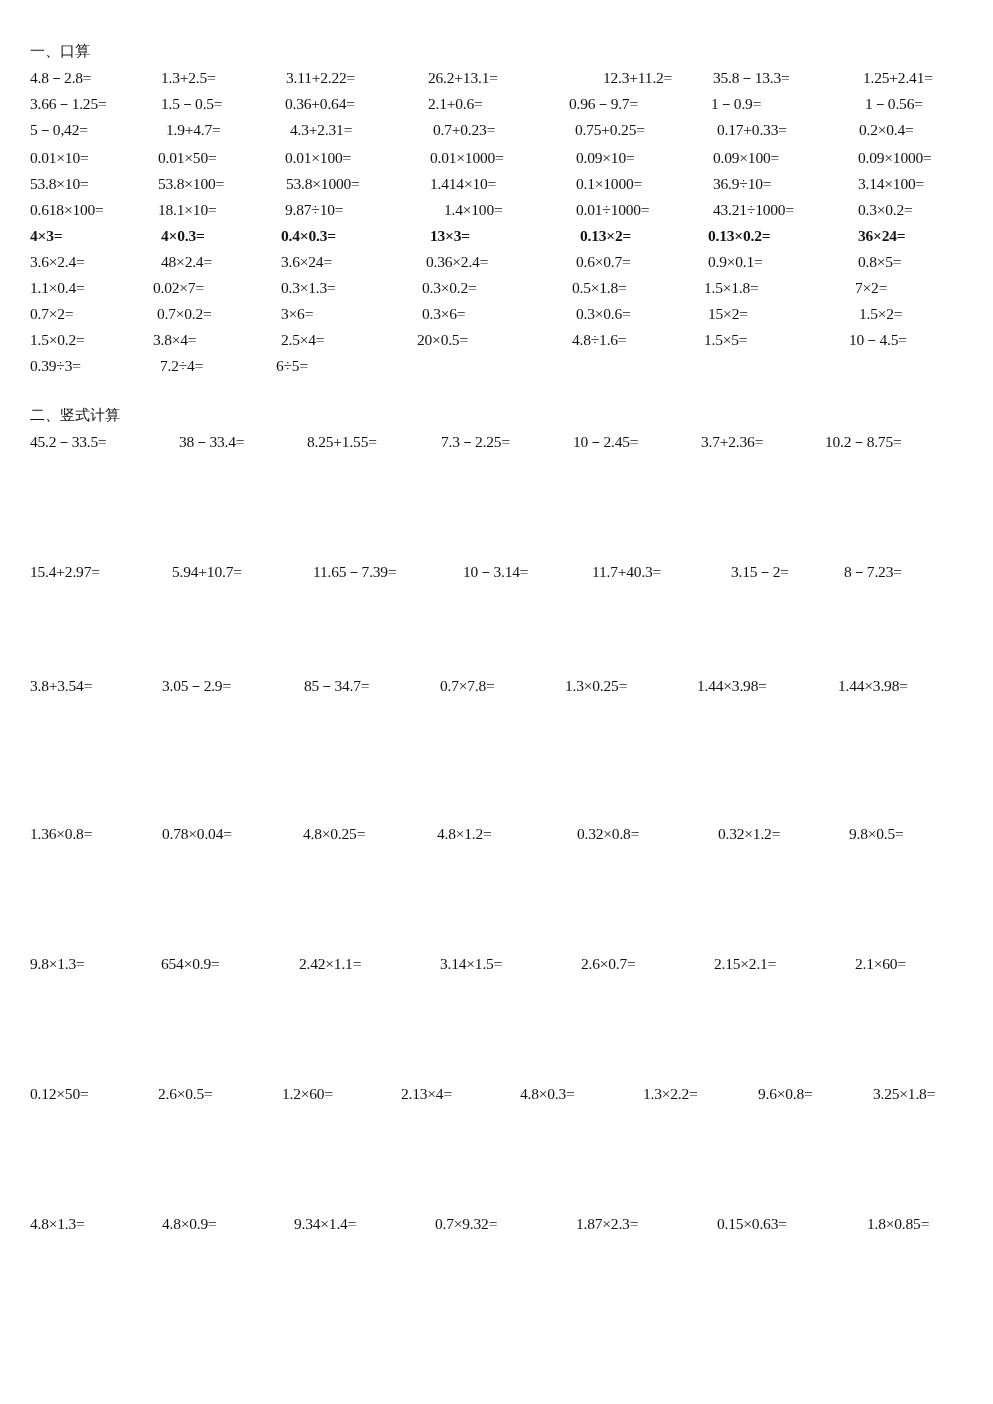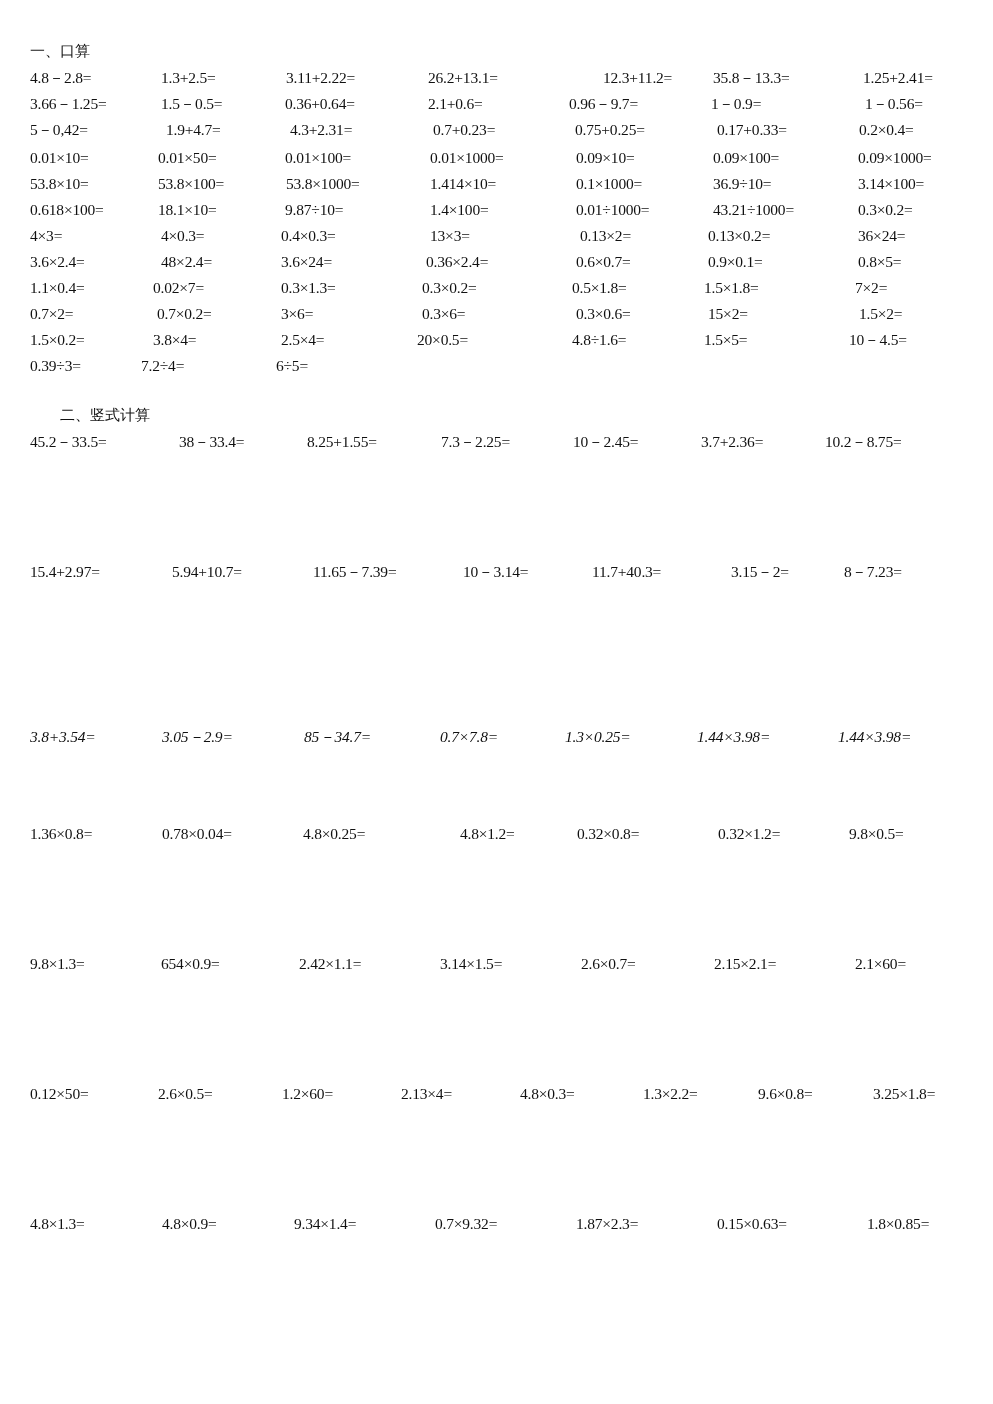--- a/index.html
+++ b/index.html
@@ -68,26 +68,26 @@
     <span class="item" style="left:286px">53.8×1000=</span>
     <span class="item" style="left:430px">1.414×10=</span>
     <span class="item" style="left:576px">0.1×1000=</span>
     <span class="item" style="left:713px">36.9÷10=</span>
     <span class="item" style="left:858px">3.14×100=</span>
   </div>
   <div class="row" style="top:200px;">
     <span class="item" style="left:30px">0.618×100=</span>
     <span class="item" style="left:158px">18.1×10=</span>
     <span class="item" style="left:285px">9.87÷10=</span>
-    <span class="item" style="left:430px">1.4×100=</span>
+    <span class="item" style="left:444px">1.4×100=</span>
     <span class="item" style="left:576px">0.01÷1000=</span>
     <span class="item" style="left:713px">43.21÷1000=</span>
     <span class="item" style="left:858px">0.3×0.2=</span>
   </div>
-  <div class="row" style="top:226px;">
+  <div class="row" style="top:226px;font-weight:bold;">
     <span class="item" style="left:30px">4×3=</span>
     <span class="item" style="left:161px">4×0.3=</span>
     <span class="item" style="left:281px">0.4×0.3=</span>
     <span class="item" style="left:430px">13×3=</span>
     <span class="item" style="left:580px">0.13×2=</span>
     <span class="item" style="left:708px">0.13×0.2=</span>
     <span class="item" style="left:858px">36×24=</span>
   </div>
   <div class="row" style="top:252px;">
     <span class="item" style="left:30px">3.6×2.4=</span>
@@ -120,58 +120,58 @@
     <span class="item" style="left:30px">1.5×0.2=</span>
     <span class="item" style="left:153px">3.8×4=</span>
     <span class="item" style="left:281px">2.5×4=</span>
     <span class="item" style="left:417px">20×0.5=</span>
     <span class="item" style="left:572px">4.8÷1.6=</span>
     <span class="item" style="left:704px">1.5×5=</span>
     <span class="item" style="left:849px">10－4.5=</span>
   </div>
   <div class="row" style="top:356px;">
     <span class="item" style="left:30px">0.39÷3=</span>
-    <span class="item" style="left:141px">7.2÷4=</span>
+    <span class="item" style="left:160px">7.2÷4=</span>
     <span class="item" style="left:276px">6÷5=</span>
   </div>
 
-  <div class="heading" style="top:406px;margin-left:30px;">二、竖式计算</div>
+  <div class="heading" style="top:406px;">二、竖式计算</div>
 
   <div class="row" style="top:432px;">
     <span class="item" style="left:30px">45.2－33.5=</span>
     <span class="item" style="left:179px">38－33.4=</span>
     <span class="item" style="left:307px">8.25+1.55=</span>
     <span class="item" style="left:441px">7.3－2.25=</span>
     <span class="item" style="left:573px">10－2.45=</span>
     <span class="item" style="left:701px">3.7+2.36=</span>
     <span class="item" style="left:825px">10.2－8.75=</span>
   </div>
   <div class="row" style="top:562px;">
     <span class="item" style="left:30px">15.4+2.97=</span>
     <span class="item" style="left:172px">5.94+10.7=</span>
     <span class="item" style="left:313px">11.65－7.39=</span>
     <span class="item" style="left:463px">10－3.14=</span>
     <span class="item" style="left:592px">11.7+40.3=</span>
     <span class="item" style="left:731px">3.15－2=</span>
     <span class="item" style="left:844px">8－7.23=</span>
   </div>
-  <div class="row" style="top:727px;font-style:italic;">
+  <div class="row" style="top:676px;">
     <span class="item" style="left:30px">3.8+3.54=</span>
     <span class="item" style="left:162px">3.05－2.9=</span>
     <span class="item" style="left:304px">85－34.7=</span>
     <span class="item" style="left:440px">0.7×7.8=</span>
     <span class="item" style="left:565px">1.3×0.25=</span>
     <span class="item" style="left:697px">1.44×3.98=</span>
     <span class="item" style="left:838px">1.44×3.98=</span>
   </div>
   <div class="row" style="top:824px;">
     <span class="item" style="left:30px">1.36×0.8=</span>
     <span class="item" style="left:162px">0.78×0.04=</span>
     <span class="item" style="left:303px">4.8×0.25=</span>
-    <span class="item" style="left:460px">4.8×1.2=</span>
+    <span class="item" style="left:437px">4.8×1.2=</span>
     <span class="item" style="left:577px">0.32×0.8=</span>
     <span class="item" style="left:718px">0.32×1.2=</span>
     <span class="item" style="left:849px">9.8×0.5=</span>
   </div>
   <div class="row" style="top:954px;">
     <span class="item" style="left:30px">9.8×1.3=</span>
     <span class="item" style="left:161px">654×0.9=</span>
     <span class="item" style="left:299px">2.42×1.1=</span>
     <span class="item" style="left:440px">3.14×1.5=</span>
     <span class="item" style="left:581px">2.6×0.7=</span>

